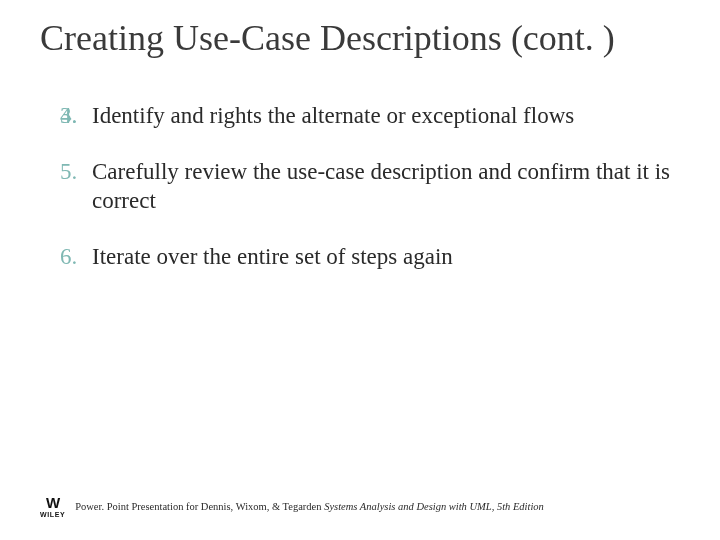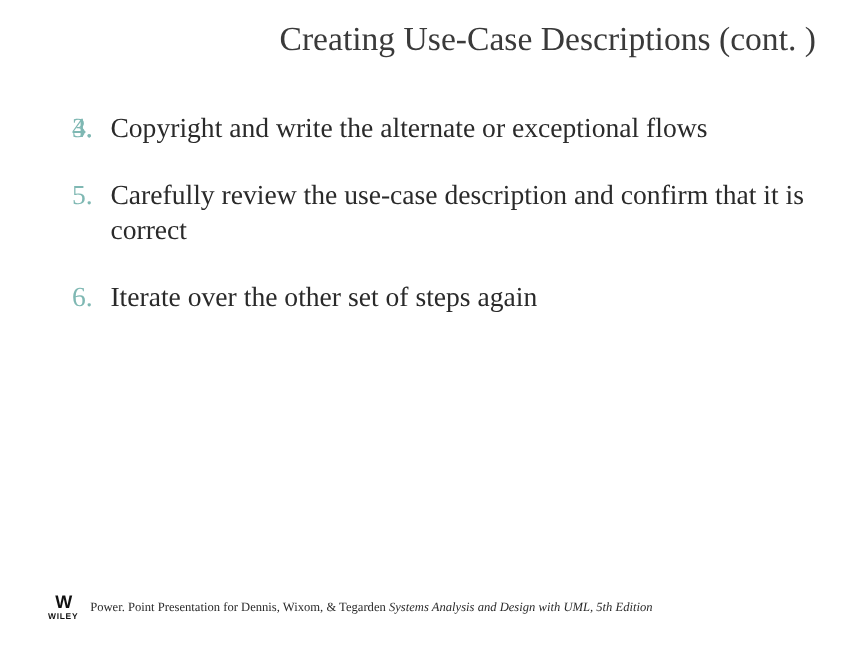--- a/index.html
+++ b/index.html
@@ -10,23 +10,23 @@
     color: #262626;
     position: relative;
   }
   .slide {
     width: 720px;
     height: 540px;
     padding: 18px 40px 0 40px;
     position: relative;
   }
   .title {
-    font-size: 28px;
+    font-size: 36px;
     font-weight: 400;
-    text-align: right;
+    text-align: left;
     color: #3a3a3a;
     line-height: 1.15;
     margin: 0 auto 42px auto;
     font-family: 'Times New Roman', Georgia, serif;
   }
   ol.steps {
     list-style: none;
     counter-reset: none;
     padding-left: 28px;
   }
@@ -89,29 +89,29 @@
 <div class="slide">
 
   <h1 class="title">Creating Use-Case Descriptions (cont. )</h1>
 
   <ol class="steps">
     <li>
       <span class="num">3.</span>
     </li>
     <li>
       <span class="num">4.</span>
-      <span>Copyright and write the alternate or exceptional flows</span>
+      <span>Identify and rights the alternate or exceptional flows</span>
     </li>
     <li>
       <span class="num">5.</span>
       <span>Carefully review the use-case description and confirm that it is correct</span>
     </li>
     <li>
       <span class="num">6.</span>
-      <span>Iterate over the other set of steps again</span>
+      <span>Iterate over the entire set of steps again</span>
     </li>
   </ol>
 
   <div class="footer">
     <div class="logo">
       <span class="logo-mark">W</span>
       <span class="logo-text">WILEY</span>
     </div>
     <div class="footer-text">
       <div>

